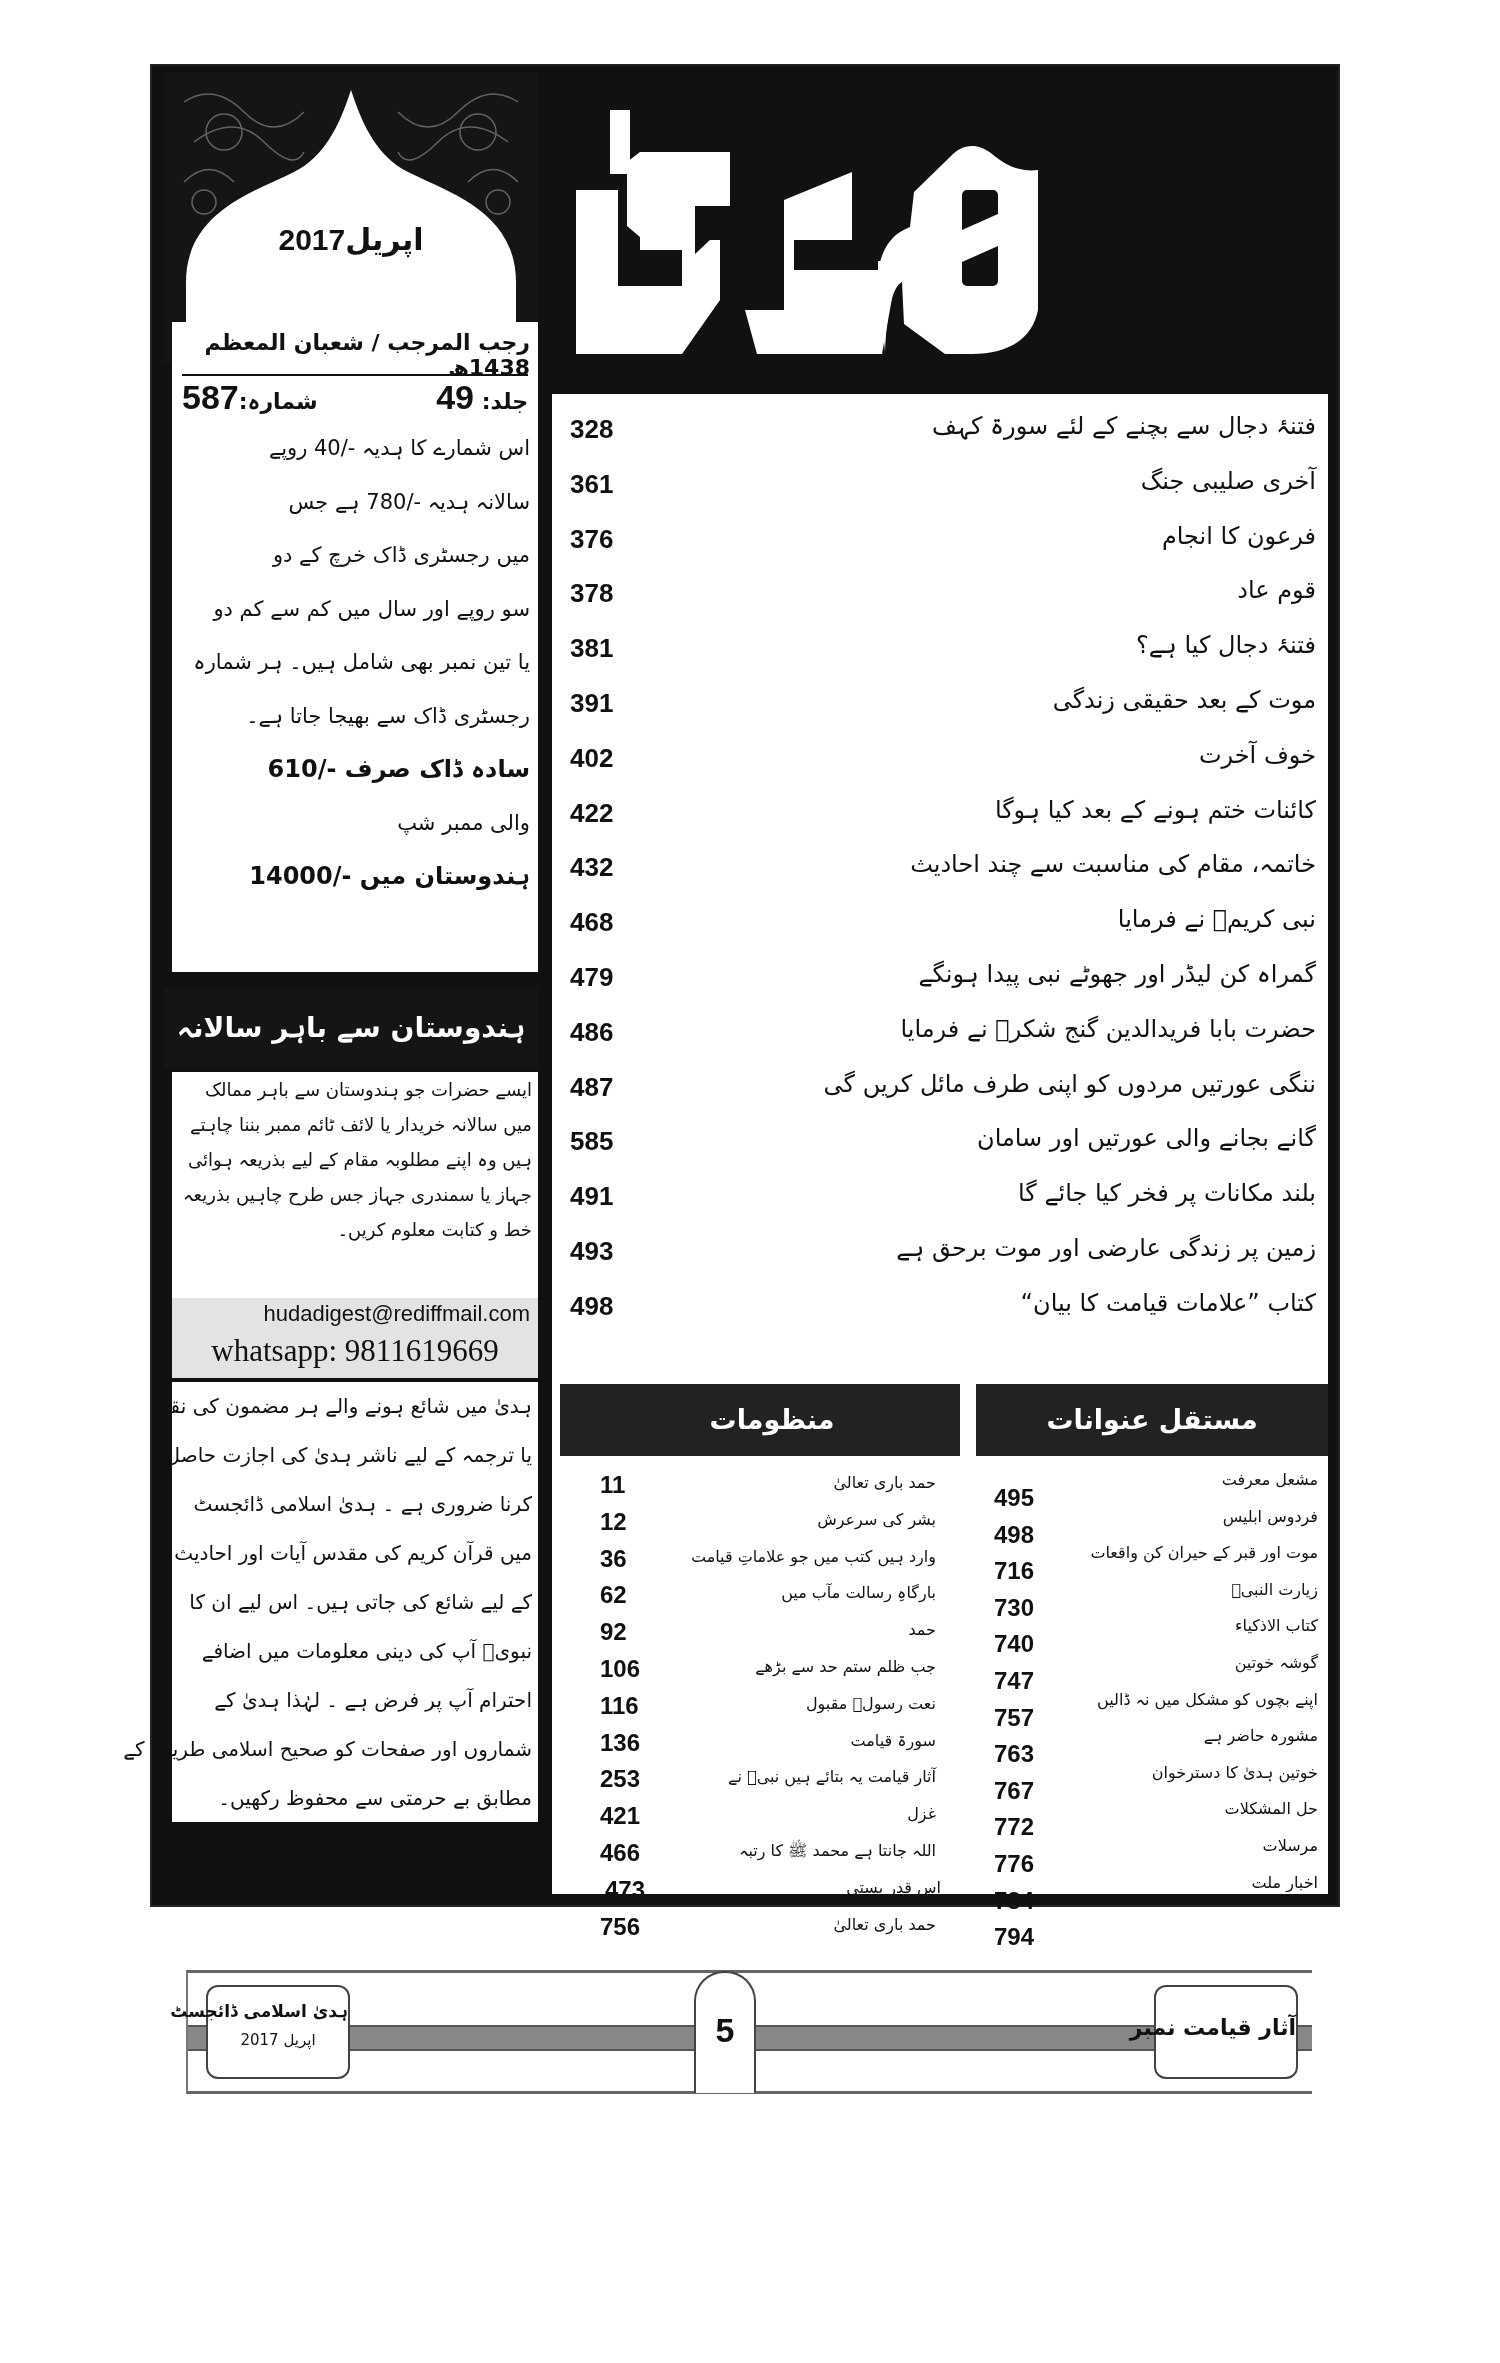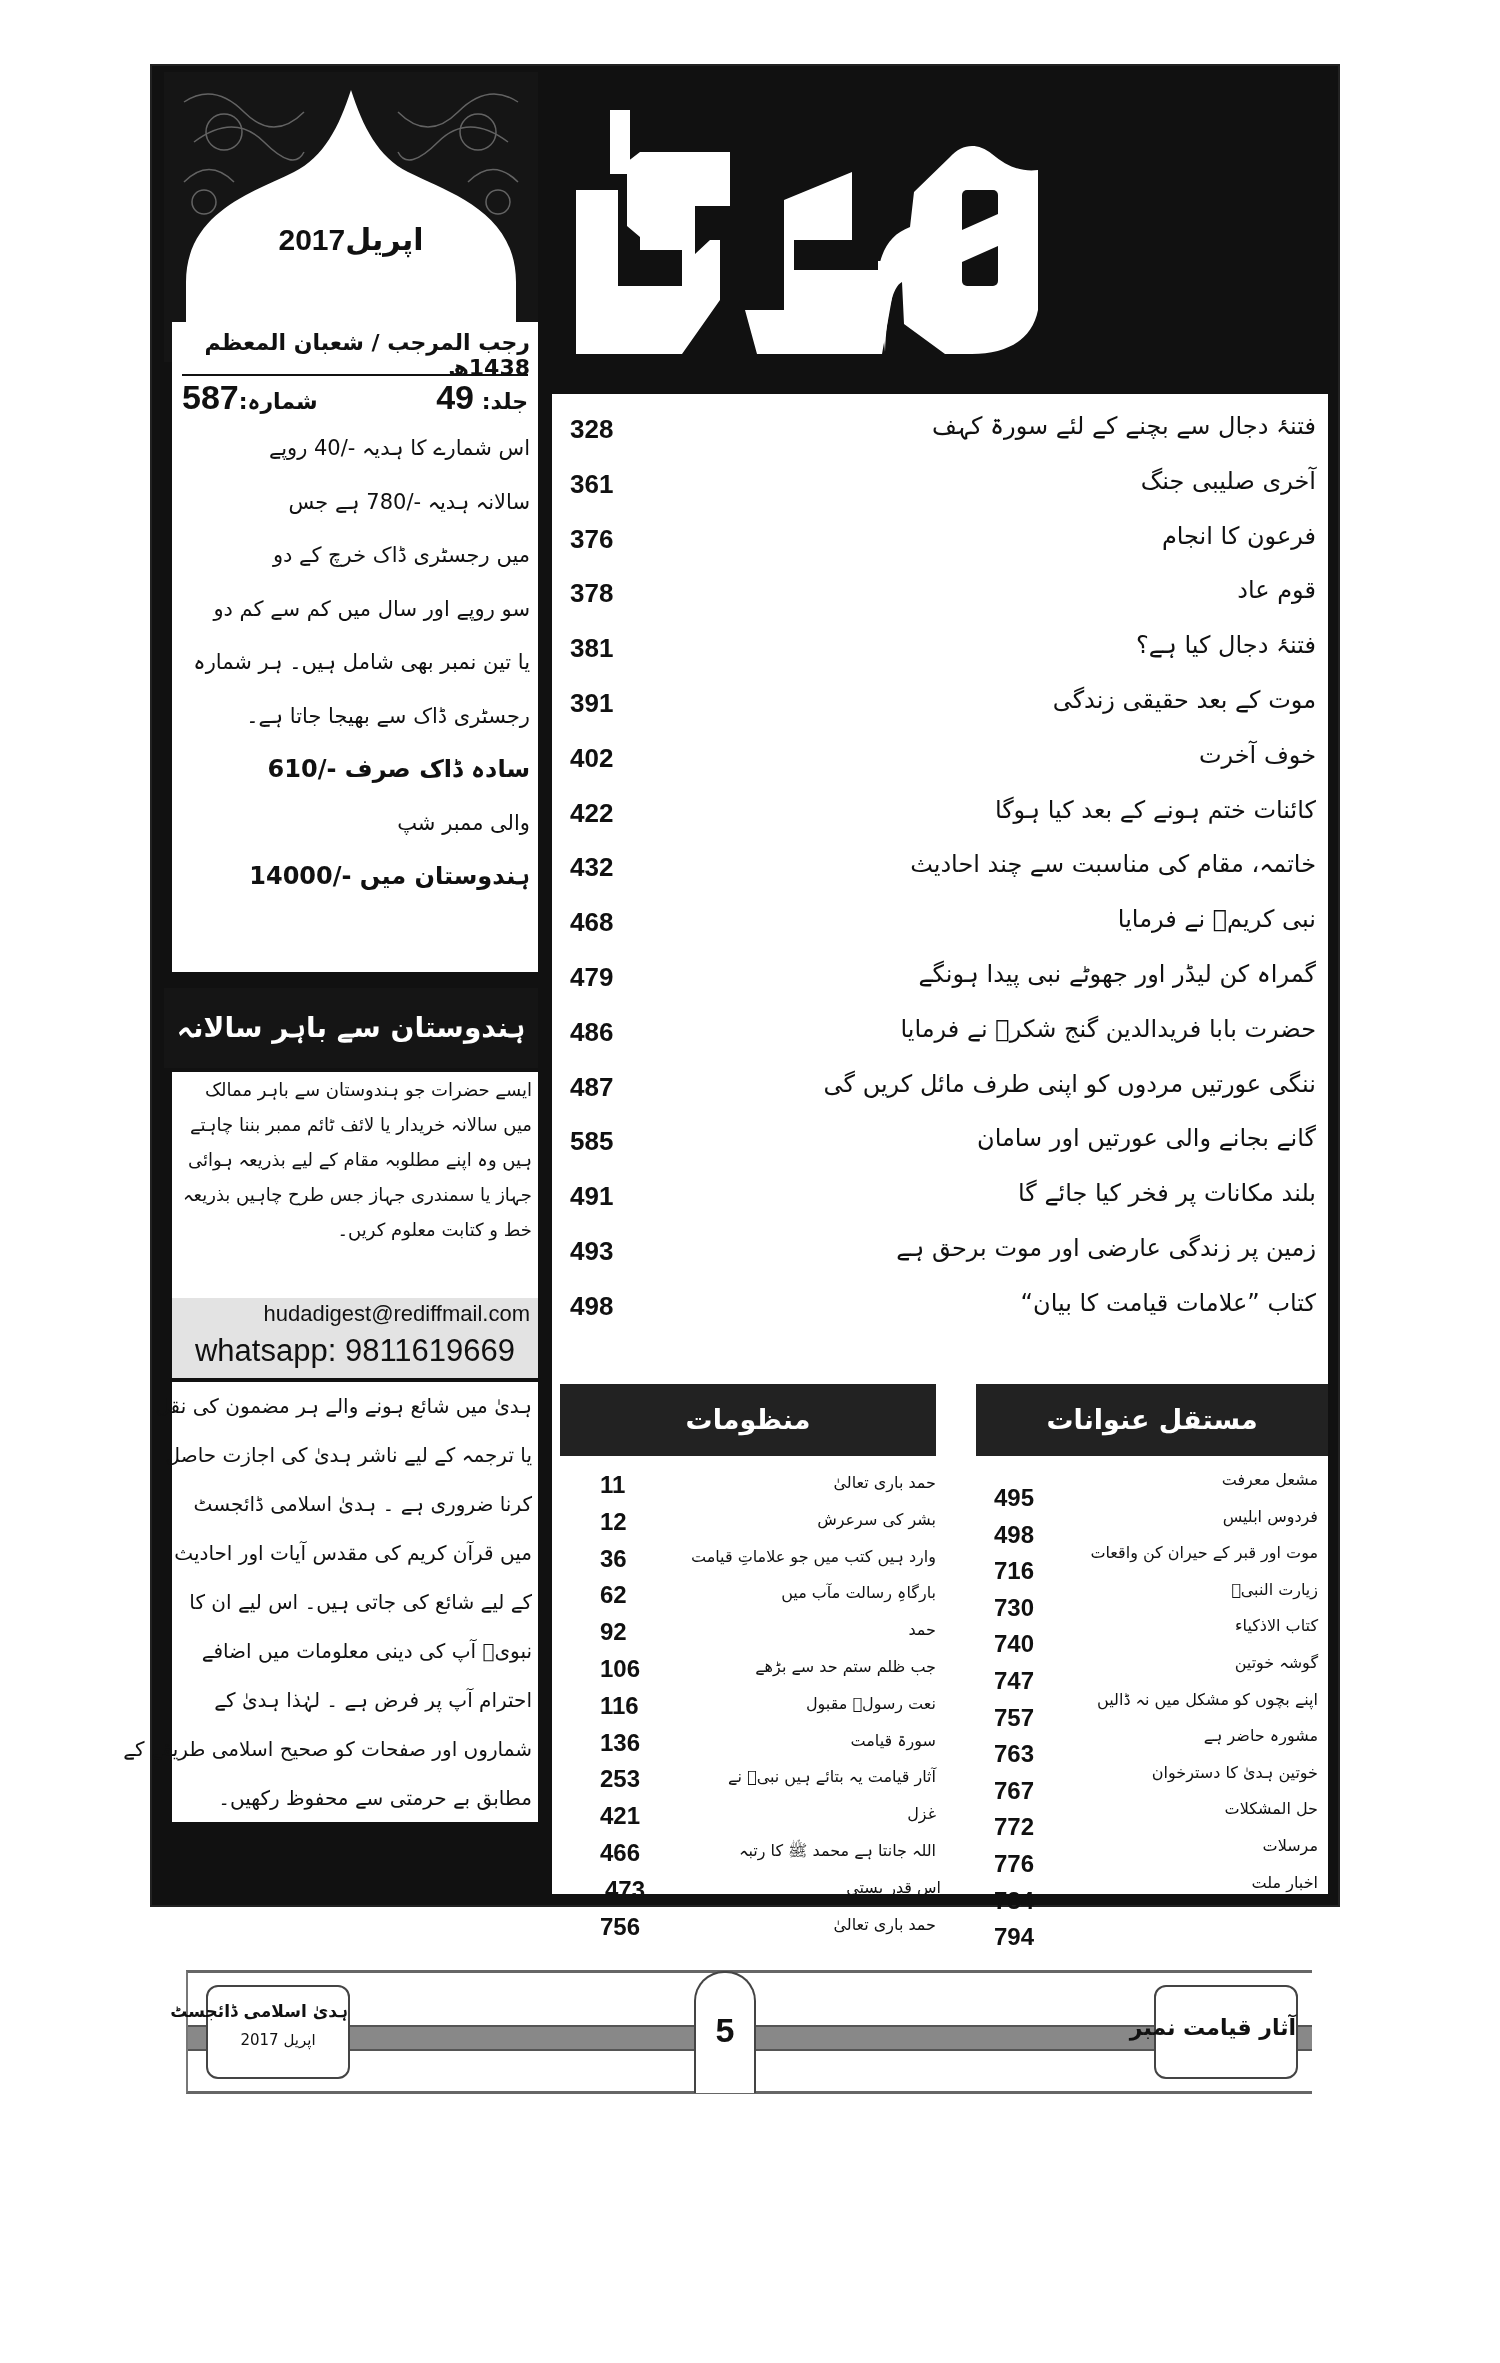--- a/index.html
+++ b/index.html
@@ -22,34 +22,34 @@
   #info .vol .row .big { font-family:"Liberation Sans", sans-serif; font-size:34px; font-weight:bold; }
   #info .lines { position:absolute; right:8px; left:8px; top:100px; }
   #info .lines div { font-size:21px; line-height:53.5px; white-space:nowrap; text-align:right; }
   #info .lines .b { font-weight:bold; font-size:24px; }
 
   #abroadHead { position:absolute; left:0; top:916px; width:374px; height:80px; background:#151515; color:#fff; text-align:center; font-size:28px; font-weight:bold; line-height:80px; }
   #abroad { position:absolute; left:8px; top:1000px; width:366px; height:226px; background:#fff; }
   #abroad div { font-size:18px; line-height:35px; text-align:right; padding:0 6px; white-space:nowrap; }
   #contact { position:absolute; left:8px; top:1226px; width:366px; height:80px; background:#e3e3e3; }
   #contact .mail { font-family:"Liberation Sans", sans-serif; font-size:22px; text-align:right; padding-right:8px; line-height:32px; }
-  #contact .wa { font-family:Liberation Sans, sans-serif; font-size:31px; text-align:center; line-height:42px; }
+  #contact .wa { font-family:Liberation Serif, serif; font-size:31px; text-align:center; line-height:42px; }
   #notice { position:absolute; left:8px; top:1310px; width:366px; height:440px; background:#fff; }
   #notice div { font-size:20px; line-height:49px; text-align:right; padding:0 6px; white-space:nowrap; }
 
   
   #masthead { position:absolute; left:400px; top:6px; width:776px; height:318px; background:#111; }
   #masthead svg { position:absolute; left:0; top:0; }
   #toc { position:absolute; left:400px; top:328px; width:776px; height:1500px; background:#fff; }
   .toc-row { position:absolute; left:0; width:776px; height:54px; }
   .toc-row .pg { position:absolute; left:18px; top:6px; font-size:26px; }
   .toc-row .title { position:absolute; right:270px; top:4px; font-size:24px; white-space:nowrap; }
 
   .sec-head { position:absolute; top:990px; height:72px; background:#222; color:#fff; text-align:center; font-size:27px; font-weight:bold; line-height:72px; }
-  #secPoems { left:8px; width:376px; }
+  #secPoems { left:8px; width:376px;padding-left:24px; }
   #secRegular { left:424px; width:352px; }
   .small-row { position:absolute; height:36px; }
   .small-row .pg { position:absolute; font-size:24px; top:0; }
   .small-row .title { position:absolute; font-size:16px; white-space:nowrap; top:2px; direction:rtl; }
   .poem .pg { left:40px; }
   .poem .title { right:0; }
   .reg .pg { left:0; }
   .reg .title { right:0; }
 
   

